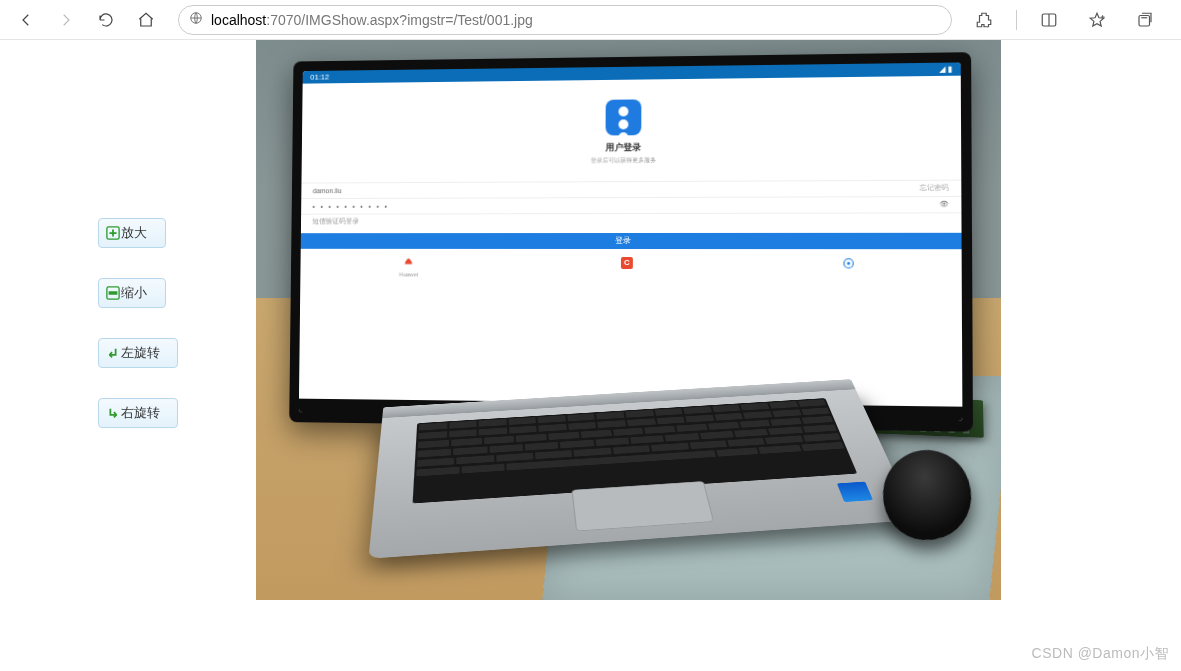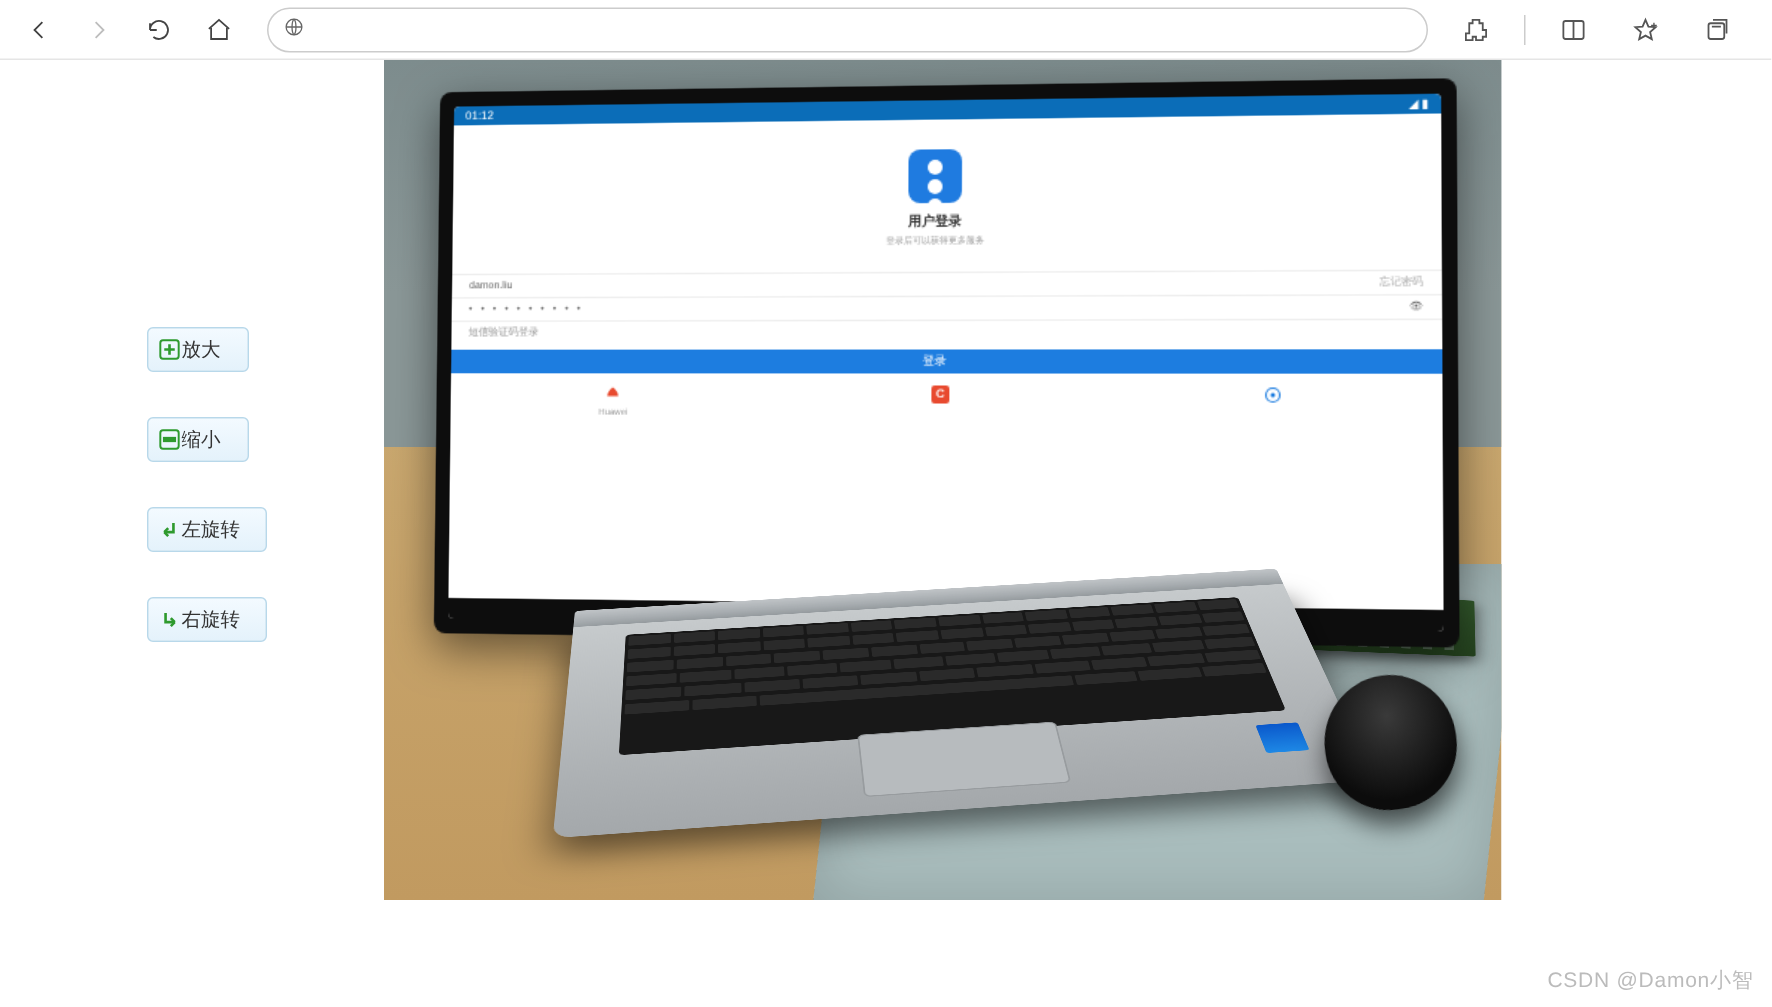--- a/index.html
+++ b/index.html
@@ -227,20 +227,23 @@
         <path d="M5 10v10h14V10"></path>
       </svg>
   </div>
   <div class="addr-box">
     <span class="lock-icon">
       <svg viewBox="0 0 24 24">
           <circle cx="12" cy="12" r="9"></circle>
           <path d="M3 12h18M12 3c3 3 3 15 0 18M12 3c-3 3-3 15 0 18"></path>
         </svg>
     </span>
+    <span class="url-text">
+      <span class="host">localhost</span><span class="rest">:7070/IMGShow.aspx?imgstr=/Test/001.jpg</span>
+    </span>
   </div>
   <div class="right-icons">
     <div class="nav-icon">
       <svg viewBox="0 0 24 24">
           <path d="M9 3h6v3h3v6h3v6h-3v3h-6v-3H9v3H3v-6h3V6h3z"></path>
         </svg>
     </div>
     <div class="divider-thin"></div>
     <div class="nav-icon">
       <svg viewBox="0 0 24 24">

